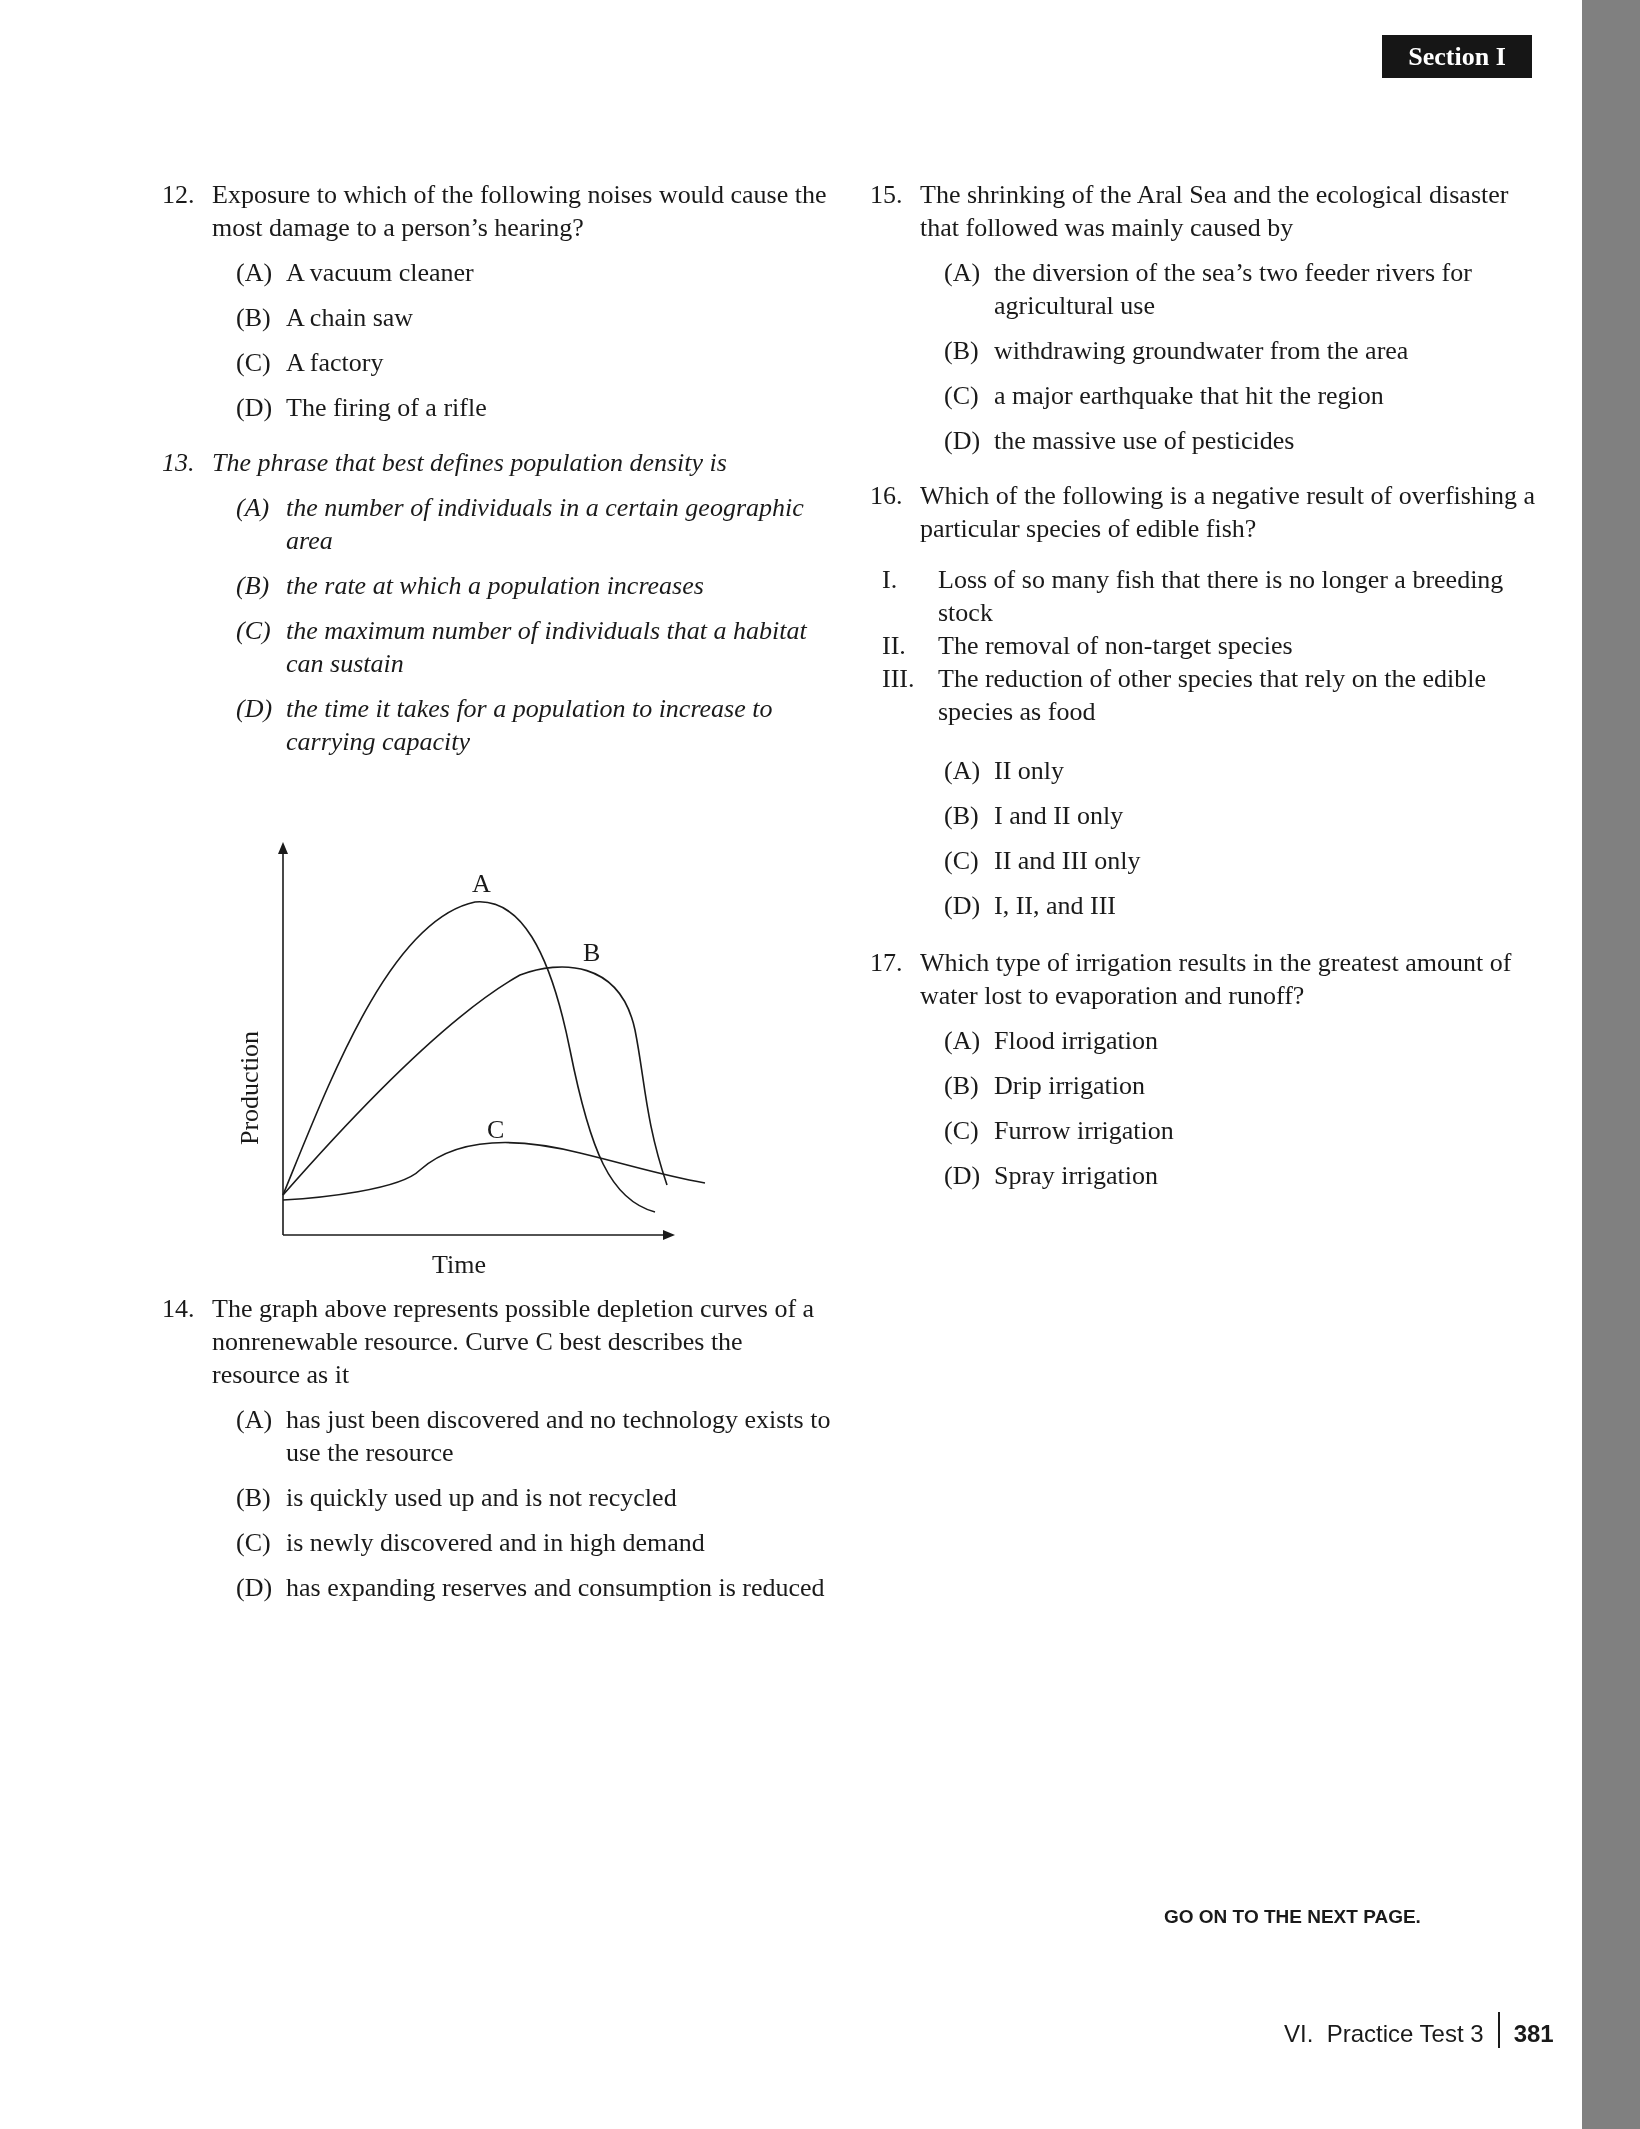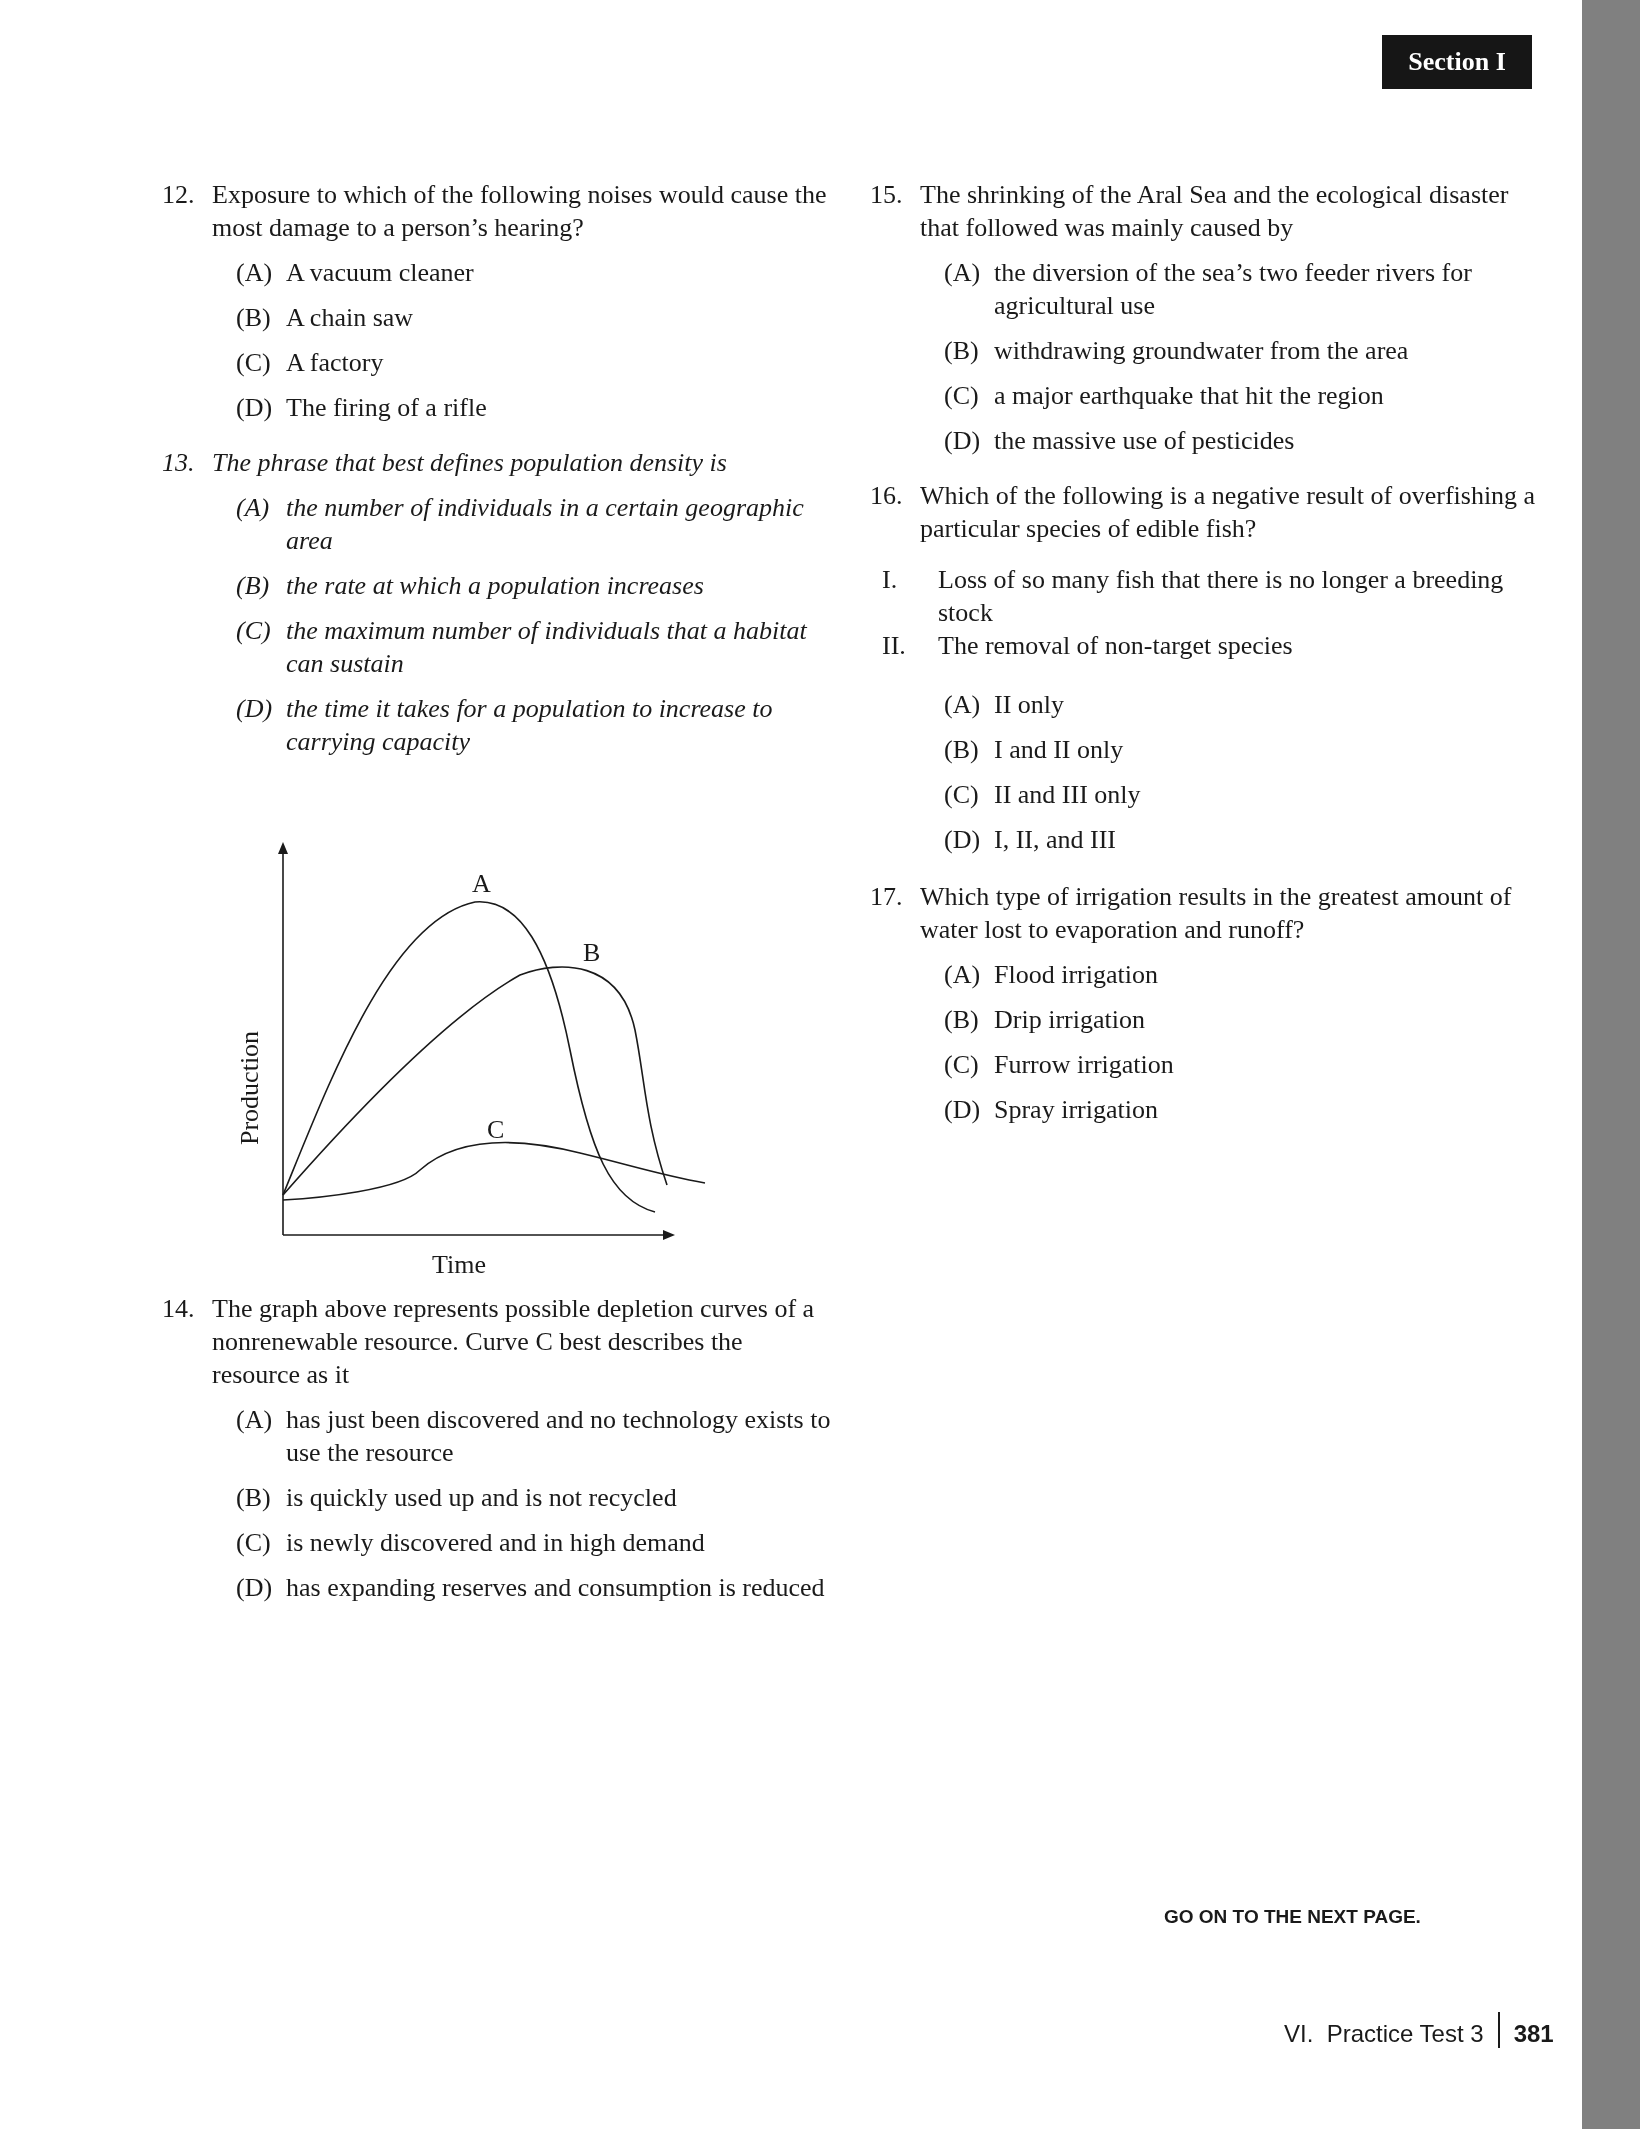--- a/index.html
+++ b/index.html
@@ -3,21 +3,21 @@
 <meta charset="utf-8">
 <style>
   html, body { margin: 0; padding: 0; }
   body {
     width: 1640px; height: 2129px; position: relative; overflow: hidden;
     background: #ffffff; color: #1a1a1a;
     font-family: "Liberation Serif", "DejaVu Serif", serif;
   }
   .side-bar { position: absolute; left: 1582px; top: 0; width: 58px; height: 2129px; background: #808080; }
   .section-badge {
-    position: absolute; left: 1382px; top: 35px; width: 150px; height: 54px;
+    position: absolute; left: 1382px; top: 35px; width: 150px; height: 43px;
     background: #161616; color: #fff; font-weight: bold; font-size: 26px;
     display: flex; align-items: center; justify-content: center;
   }
   .col { position: absolute; font-size: 26px; line-height: 33px; }
   .col-left { left: 162px; top: 178px; width: 670px; }
   .col-right { left: 870px; top: 178px; width: 670px; }
   .q { position: relative; padding-left: 50px; }
   .q-num { position: absolute; left: 0; top: 0; }
   .choices { margin-top: 12px; padding-left: 24px; }
   .choice { position: relative; padding-left: 50px; margin-bottom: 12px; }
@@ -111,20 +111,21 @@
     </div>
   </div>
 
   <div class="q" style="margin-top:22px;">
     <span class="q-num">16.</span>
     <div>Which of the following is a negative result of overfishing a particular species of edible fish?</div>
   </div>
   <div class="roman">
     <div class="roman-item"><span class="roman-num">I.</span><span>Loss of so many fish that there is no longer a breeding stock</span></div>
     <div class="roman-item"><span class="roman-num">II.</span><span>The removal of non-target species</span></div>
+    <div class="roman-item"><span class="roman-num">III.</span><span>The reduction of other species that rely on the edible species as food</span></div>
   </div>
   <div class="q">
     <div class="choices" style="margin-top:26px;">
       <div class="choice"><span class="choice-letter">(A)</span><span>II only</span></div>
       <div class="choice"><span class="choice-letter">(B)</span><span>I and II only</span></div>
       <div class="choice"><span class="choice-letter">(C)</span><span>II and III only</span></div>
       <div class="choice"><span class="choice-letter">(D)</span><span>I, II, and III</span></div>
     </div>
   </div>
 

